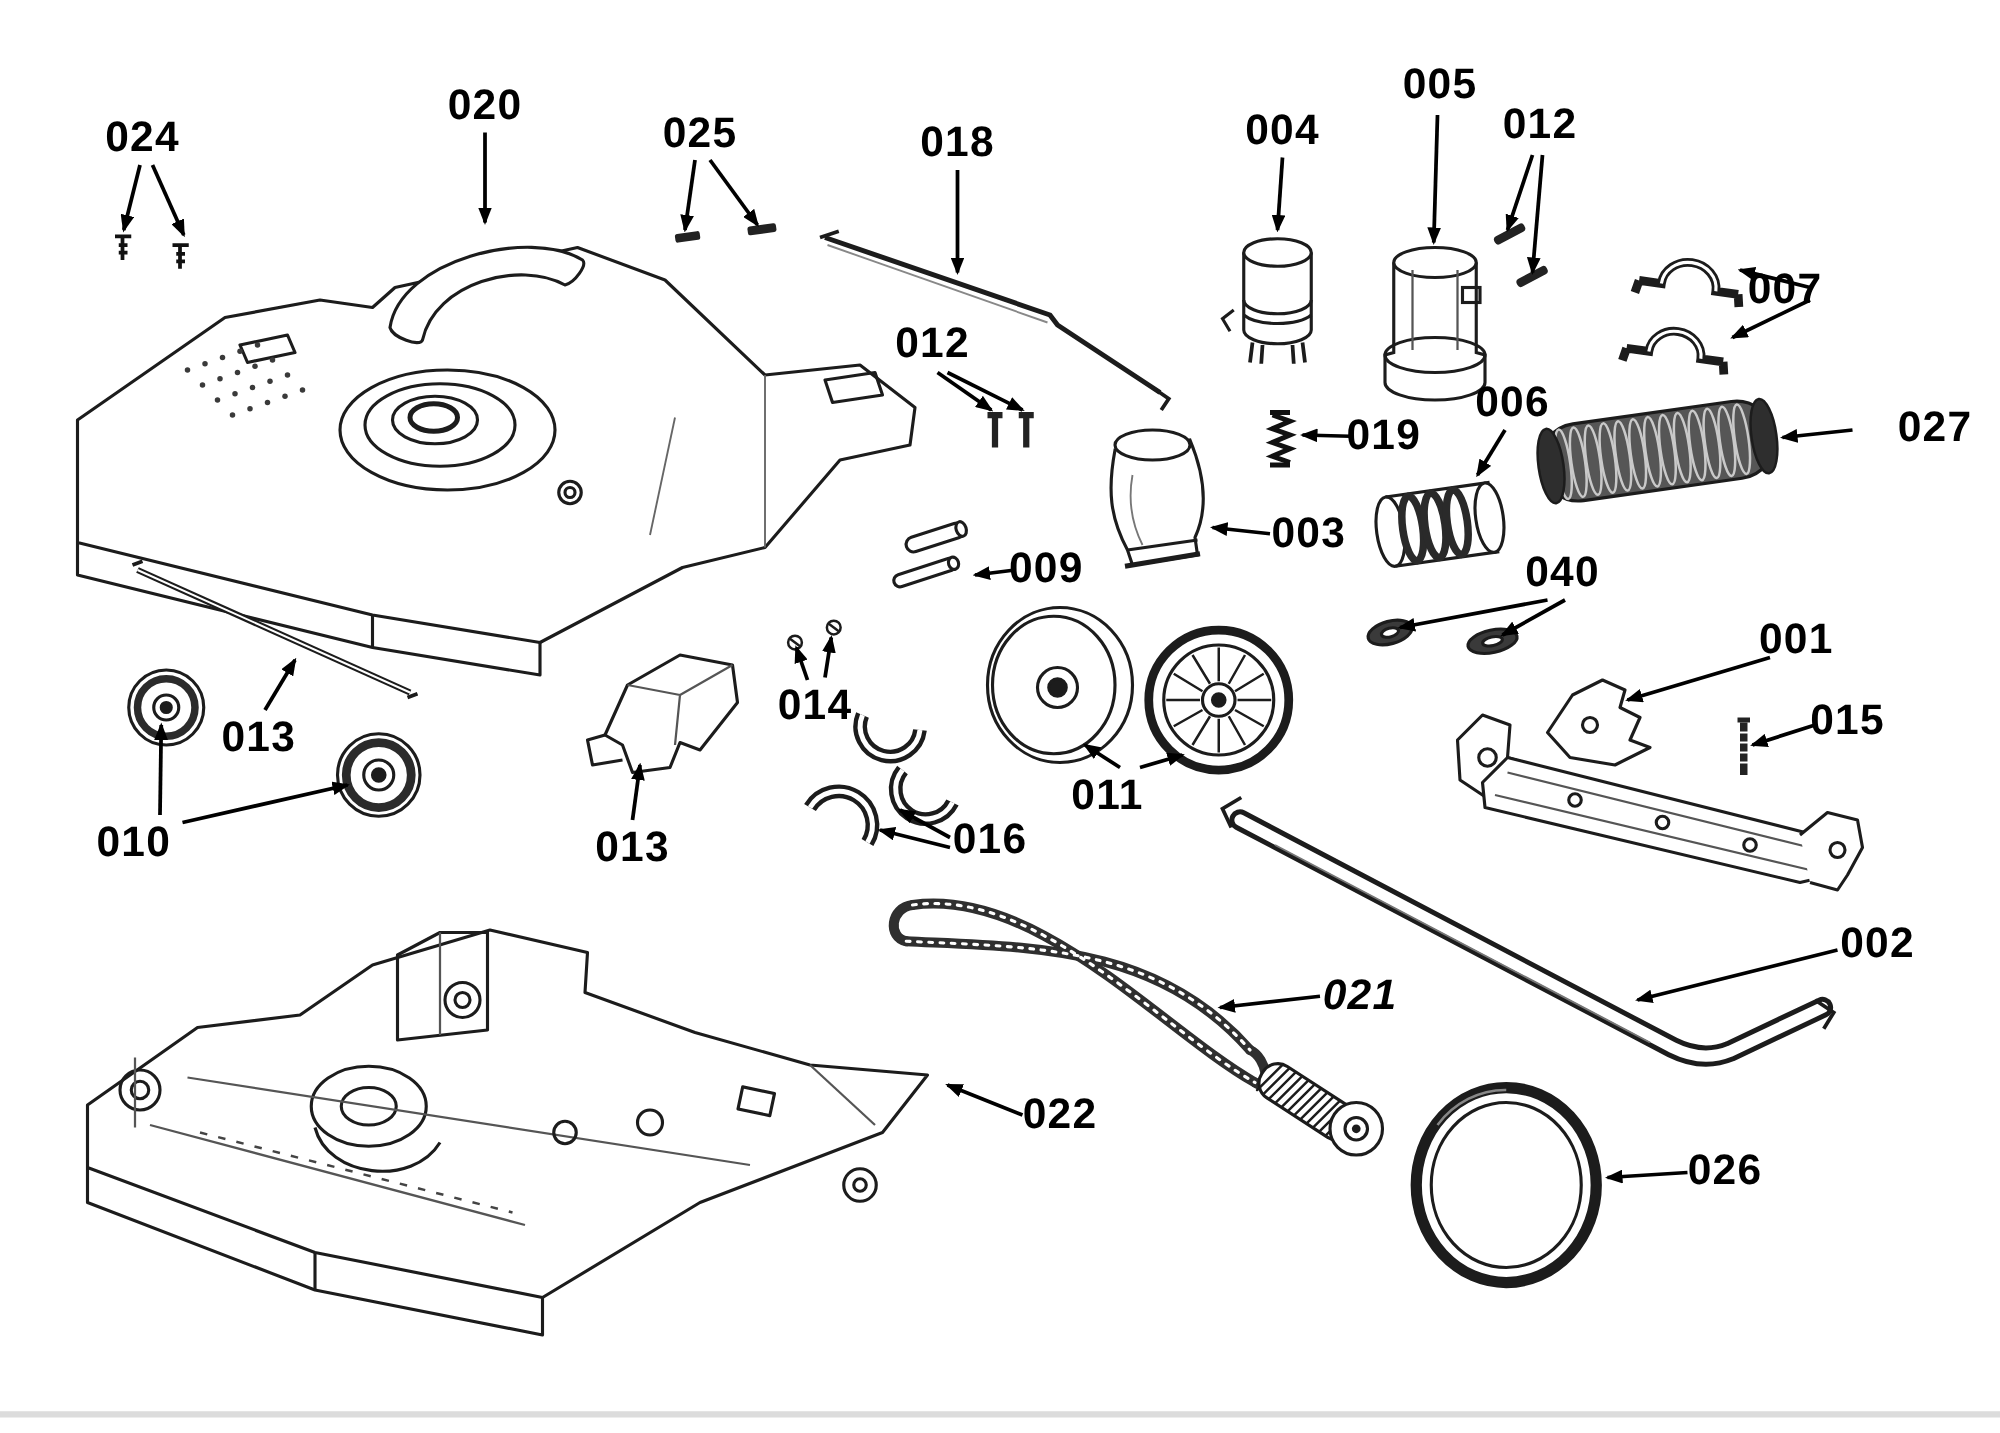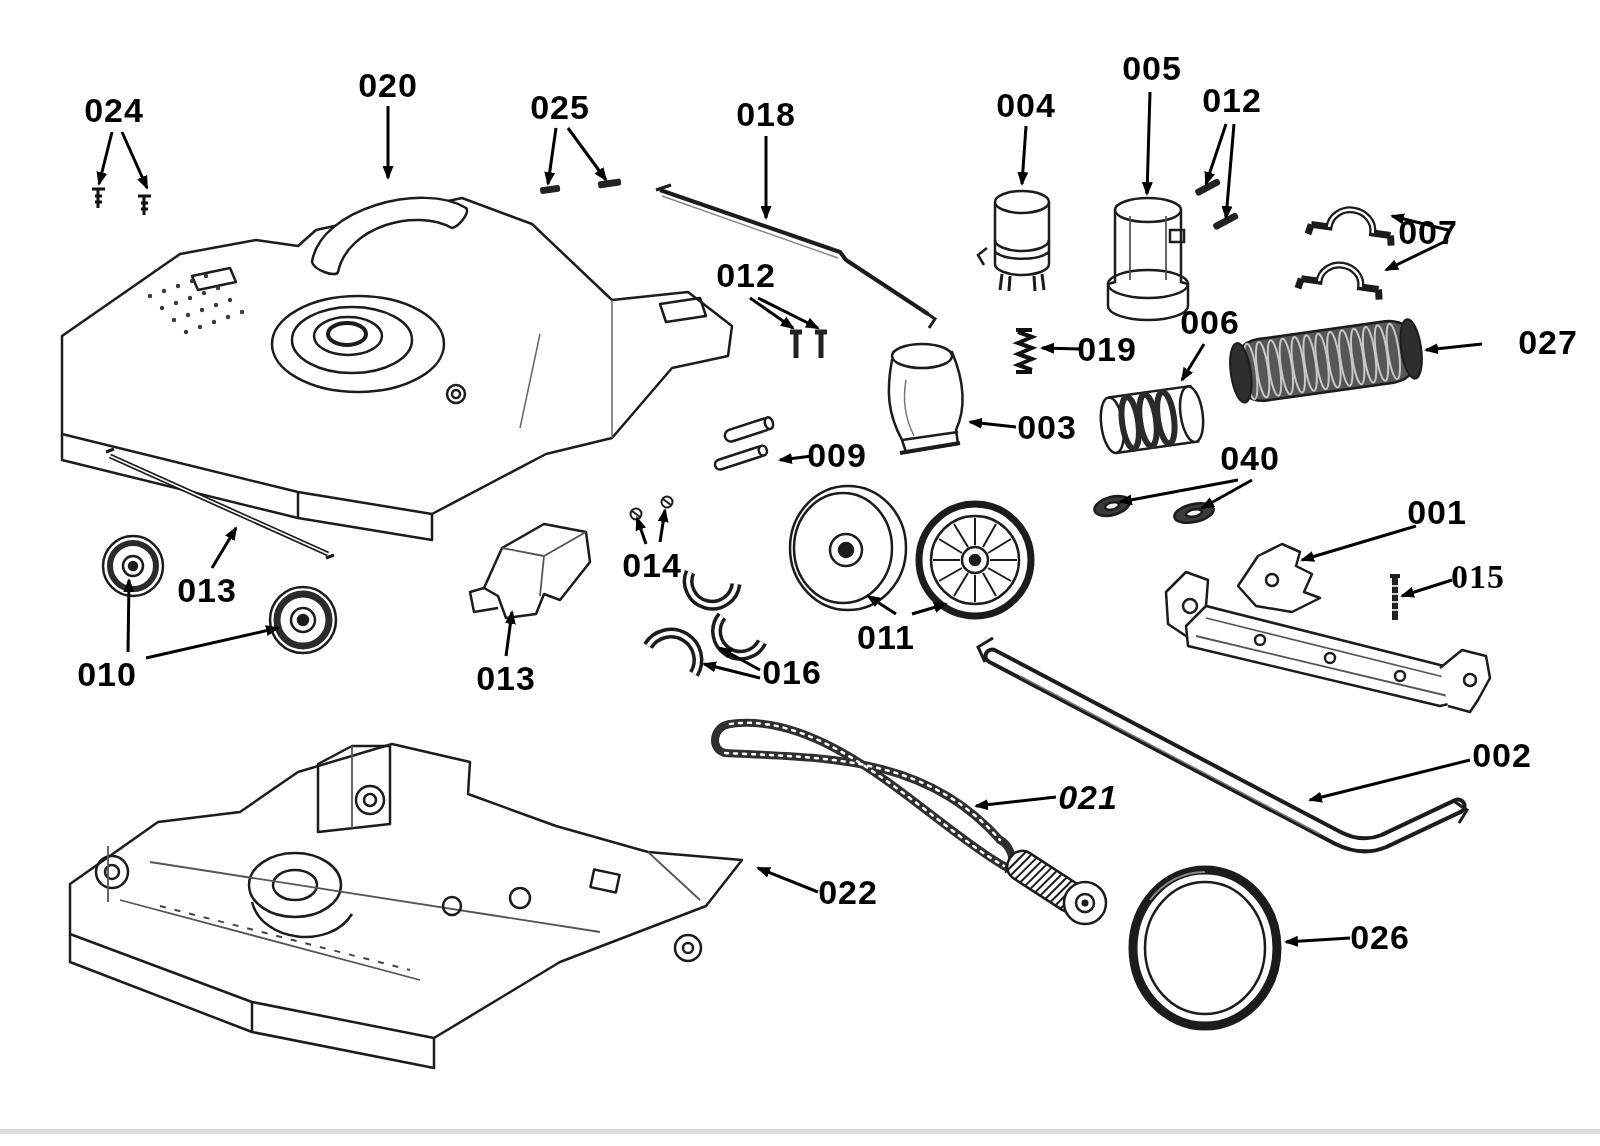--- a/index.html
+++ b/index.html
@@ -367,21 +367,21 @@
   <div class="lbl" style="left:1232px;top:100px;">012</div>
   <div class="lbl" style="left:1428px;top:232px;">007</div>
   <div class="lbl" style="left:1512px;top:342px;margin-left:36px;">027</div>
   <div class="lbl" style="left:746px;top:275px;">012</div>
   <div class="lbl" style="left:1107px;top:349px;">019</div>
   <div class="lbl" style="left:1210px;top:322px;text-align:center;">006</div>
   <div class="lbl" style="left:1047px;top:427px;">003</div>
   <div class="lbl" style="left:837px;top:455px;">009</div>
   <div class="lbl" style="left:1250px;top:458px;">040</div>
   <div class="lbl" style="left:1437px;top:512px;">001</div>
-  <div class="lbl" style="left:1478px;top:577px;font-family:Liberation Serif, serif;">015</div>
+  <div class="lbl" style="left:1478px;top:577px;">015</div>
   <div class="lbl" style="left:207px;top:590px;">013</div>
   <div class="lbl" style="left:652px;top:565px;">014</div>
   <div class="lbl" style="left:107px;top:674px;">010</div>
   <div class="lbl" style="left:506px;top:678px;">013</div>
   <div class="lbl" style="left:886px;top:637px;">011</div>
   <div class="lbl" style="left:792px;top:672px;">016</div>
   <div class="lbl" style="left:1502px;top:755px;text-align:center;">002</div>
   <div class="lbl" style="left:1088px;top:797px;font-style:italic;">021</div>
   <div class="lbl" style="left:848px;top:892px;">022</div>
   <div class="lbl" style="left:1380px;top:937px;">026</div>

